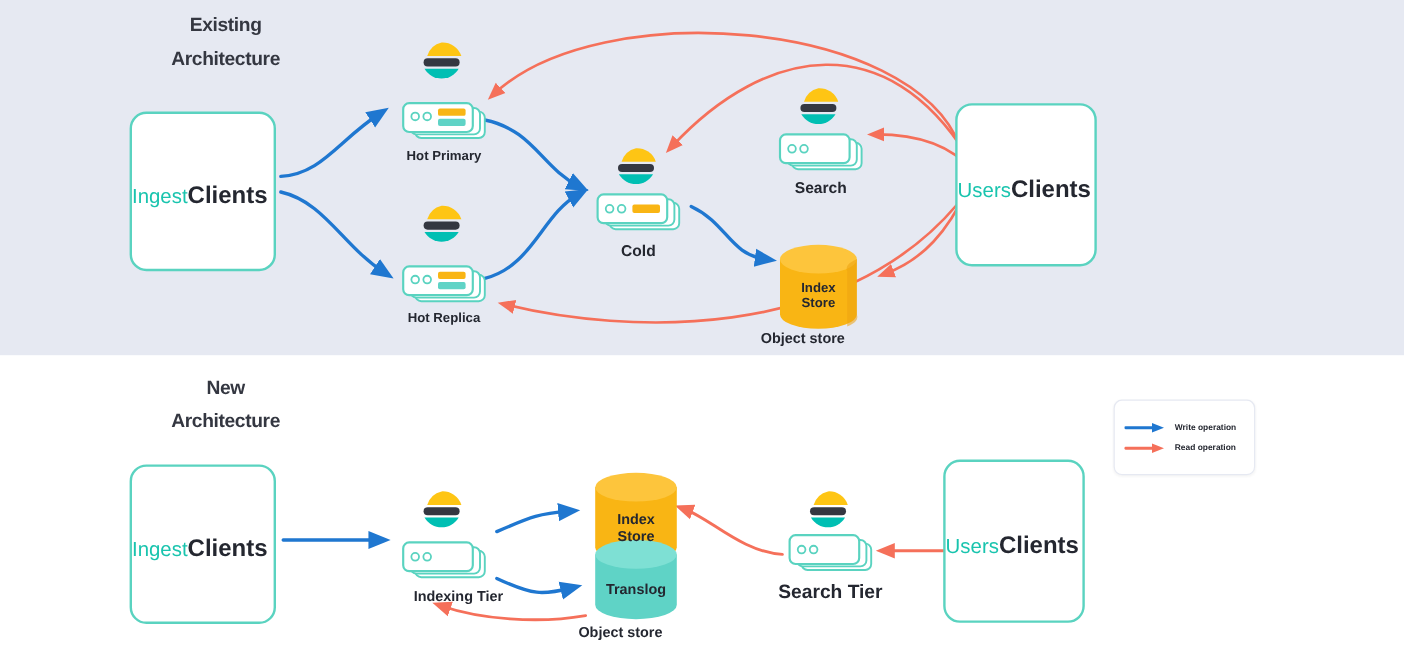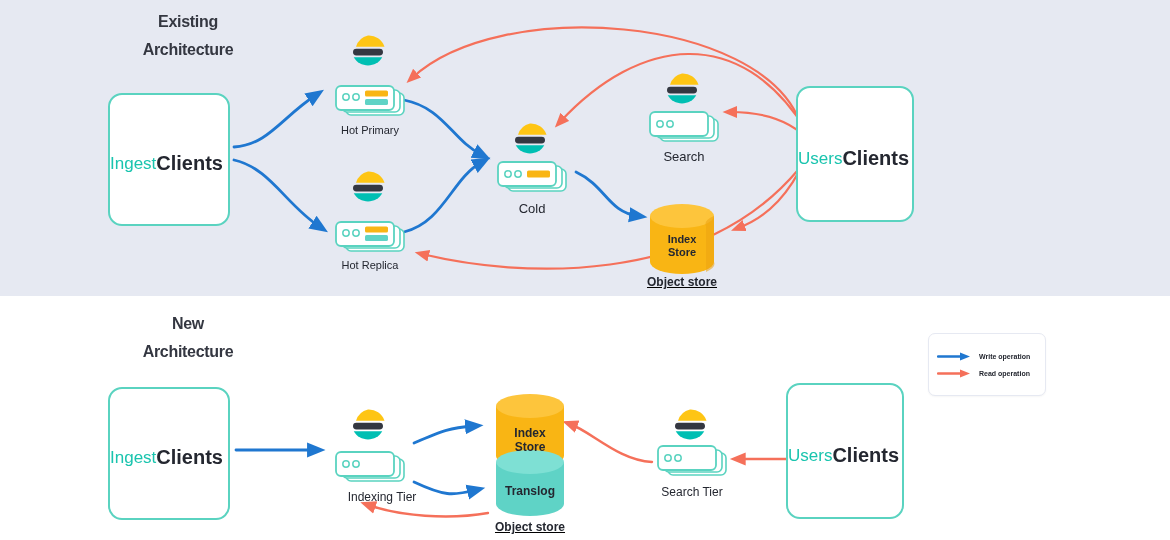--- a/index.html
+++ b/index.html
@@ -46,25 +46,25 @@
   }
   .panel-title{
     color:#242730;
     font-size:20px;
     font-weight:bold;
     margin-top:8px;
   }
 
   .node{position:absolute;width:96px;text-align:center;}
   .node-label{
-    font-size:11px;font-weight:normal;color:#242730;margin-top:3px;
+    font-size:11px;font-weight:bold;color:#242730;margin-top:3px;
     white-space:nowrap;
   }
 
-  .cyl-wrap{position:absolute;text-align:center;text-decoration:underline;}
+  .cyl-wrap{position:absolute;text-align:left;}
   .cyl-label{
     font-size:12px;font-weight:bold;color:#242730;margin-top:3px;white-space:nowrap;
   }
 
   .legend{
     position:absolute;left:928px;top:333px;width:118px;height:63px;
     background:#ffffff;border:1px solid #e6e9f2;border-radius:7px;
     box-sizing:border-box;
     display:flex;flex-direction:column;justify-content:center;gap:8px;
     padding-left:8px;
@@ -268,21 +268,21 @@
   </div>
 
   <div class="cyl-wrap" style="left:634px;top:272px;width:96px;">
     <div class="cyl-label">Object store</div>
   </div>
 
   <div class="node" style="left:334px;top:487px;">
     <div class="node-label" style="font-size:12px;">Indexing Tier</div>
   </div>
   <div class="node" style="left:644px;top:482px;">
-    <div class="node-label" style="font-size:12px;">Search Tier</div>
+    <div class="node-label" style="font-size:16px;">Search Tier</div>
   </div>
 
   <div class="cyl-wrap" style="left:482px;top:517px;width:96px;">
     <div class="cyl-label">Object store</div>
   </div>
 
   <div class="legend">
     <div class="legend-row">
       <svg width="36" height="9" viewBox="0 0 36 9">
         <line x1="1" y1="4.5" x2="24" y2="4.5" stroke="#1f77d0" stroke-width="2.4" stroke-linecap="round"></line>

